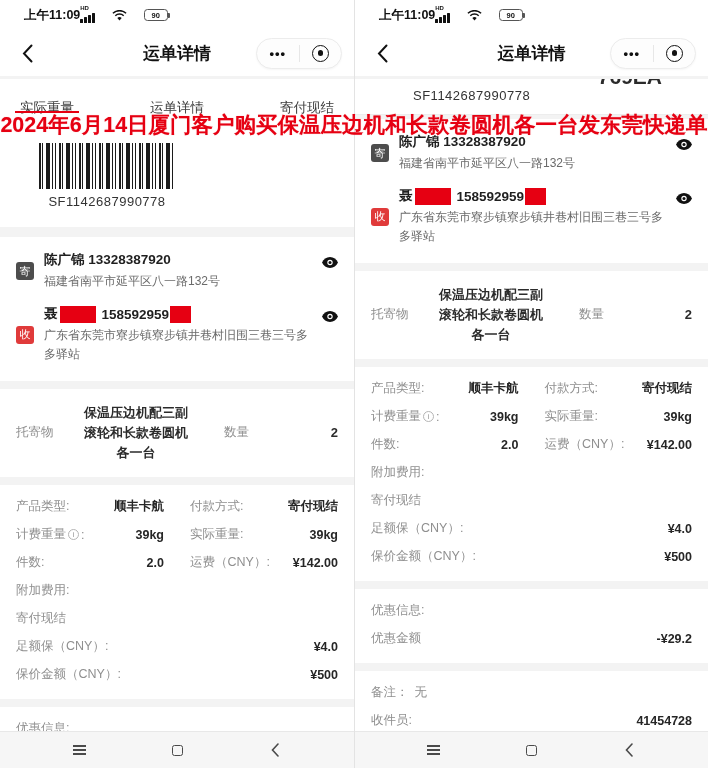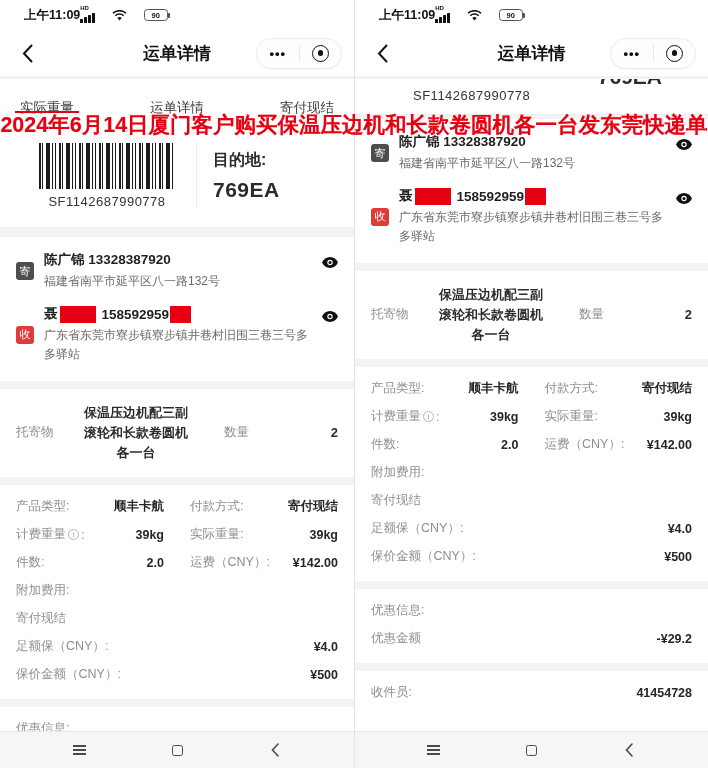--- a/index.html
+++ b/index.html
@@ -203,24 +203,20 @@
         <span class="tab-strike"></span>
       </span>
       <span class="tab">运单详情</span>
       <span class="tab">寄付现结</span>
     </div>
     <div class="barcode-row">
       <div class="bc-left">
         <div class="barcode"></div>
         <div class="bc-num">SF1142687990778</div>
       </div>
-      <div class="bc-right">
-        <div class="dest-label">目的地:</div>
-        <div class="dest-code">769EA</div>
-      </div>
     </div>
   </div>
 
   <div class="gap10"></div>
 
   <div class="card card-parties">
     <div class="party">
       <span class="party-badge badge-send">寄</span>
       <div class="party-main">
         <div class="party-name">陈广锦 13328387920</div>
@@ -530,20 +526,26 @@
     <div class="srow">
         <span class="slabel">优惠金额</span>
         <span class="svalue">-¥29.2</span>
       </div>
   </div>
 
   <div class="gap8"></div>
 
   <div class="card card-simple">
     <div class="srow">
+        <span class="slabel">
+          <span>备注：</span>
+          <span>无</span>
+        </span>
+      </div>
+    <div class="srow">
         <span class="slabel">收件员:</span>
         <span class="svalue">41454728</span>
       </div>
     <div class="srow"></div>
   </div>
 
   <div class="bottomnav">
     <span class="bn-icon">
         <span class="bn-menu">
           <i></i>

